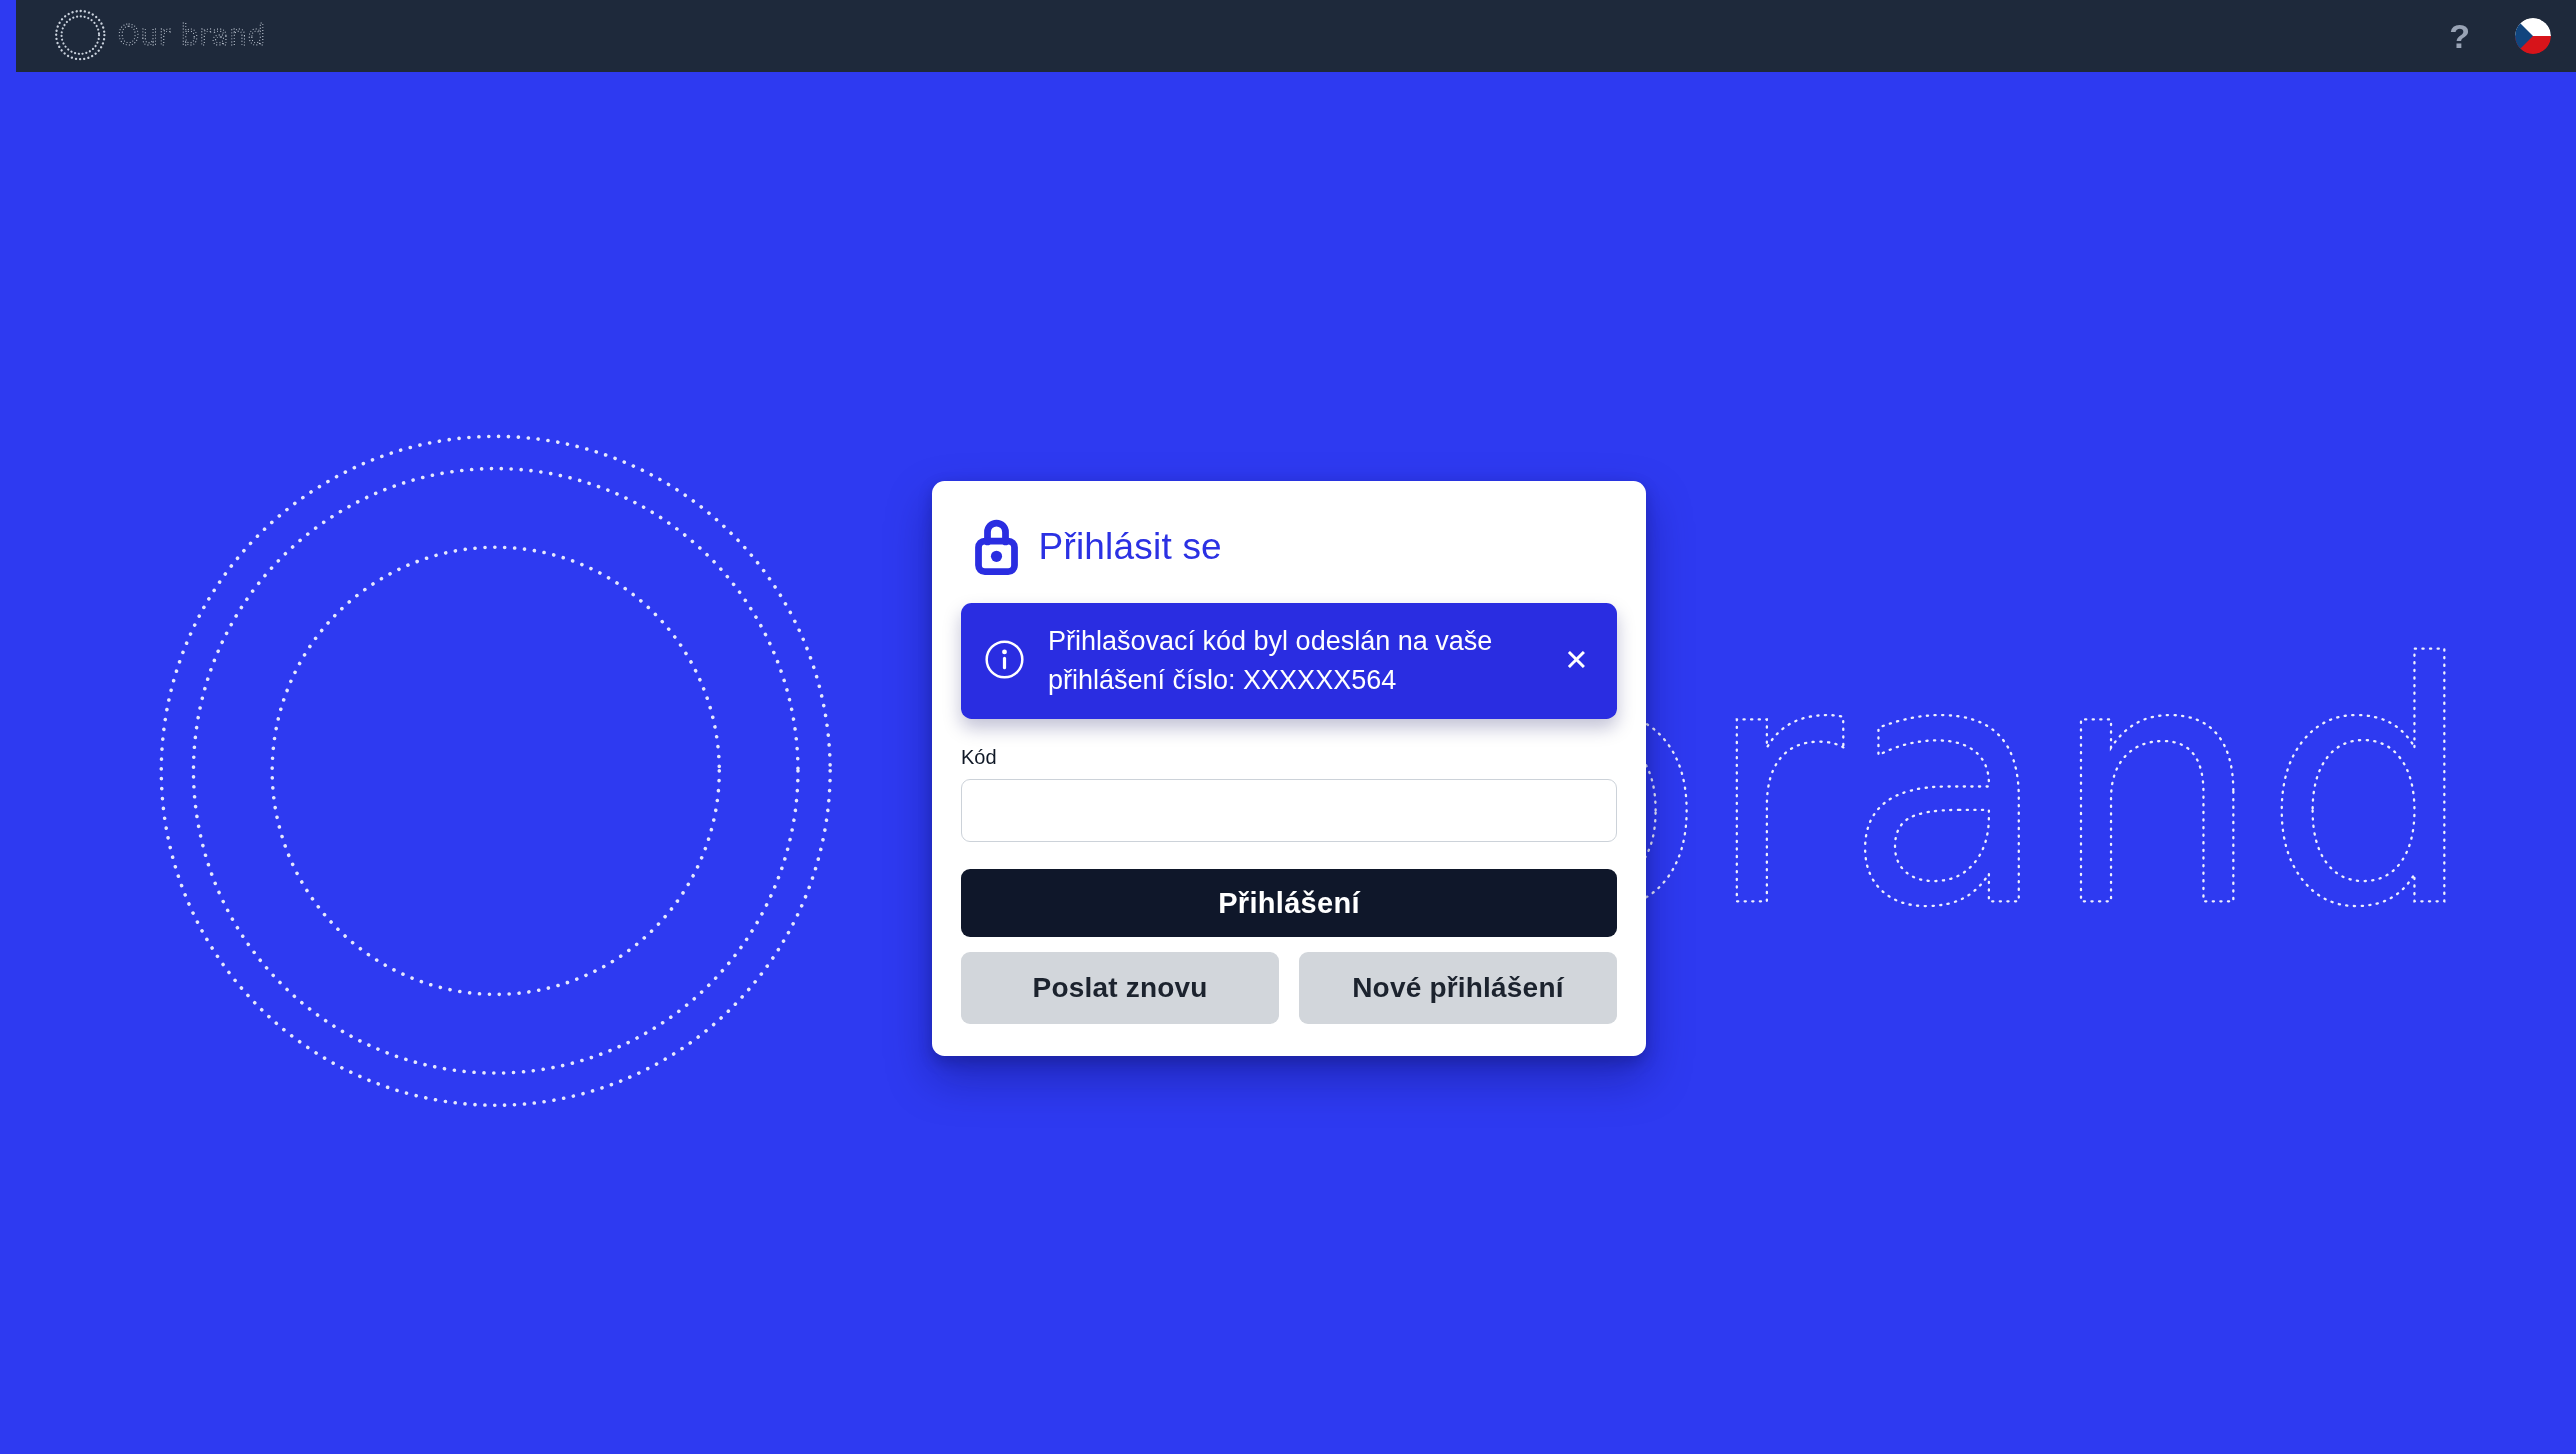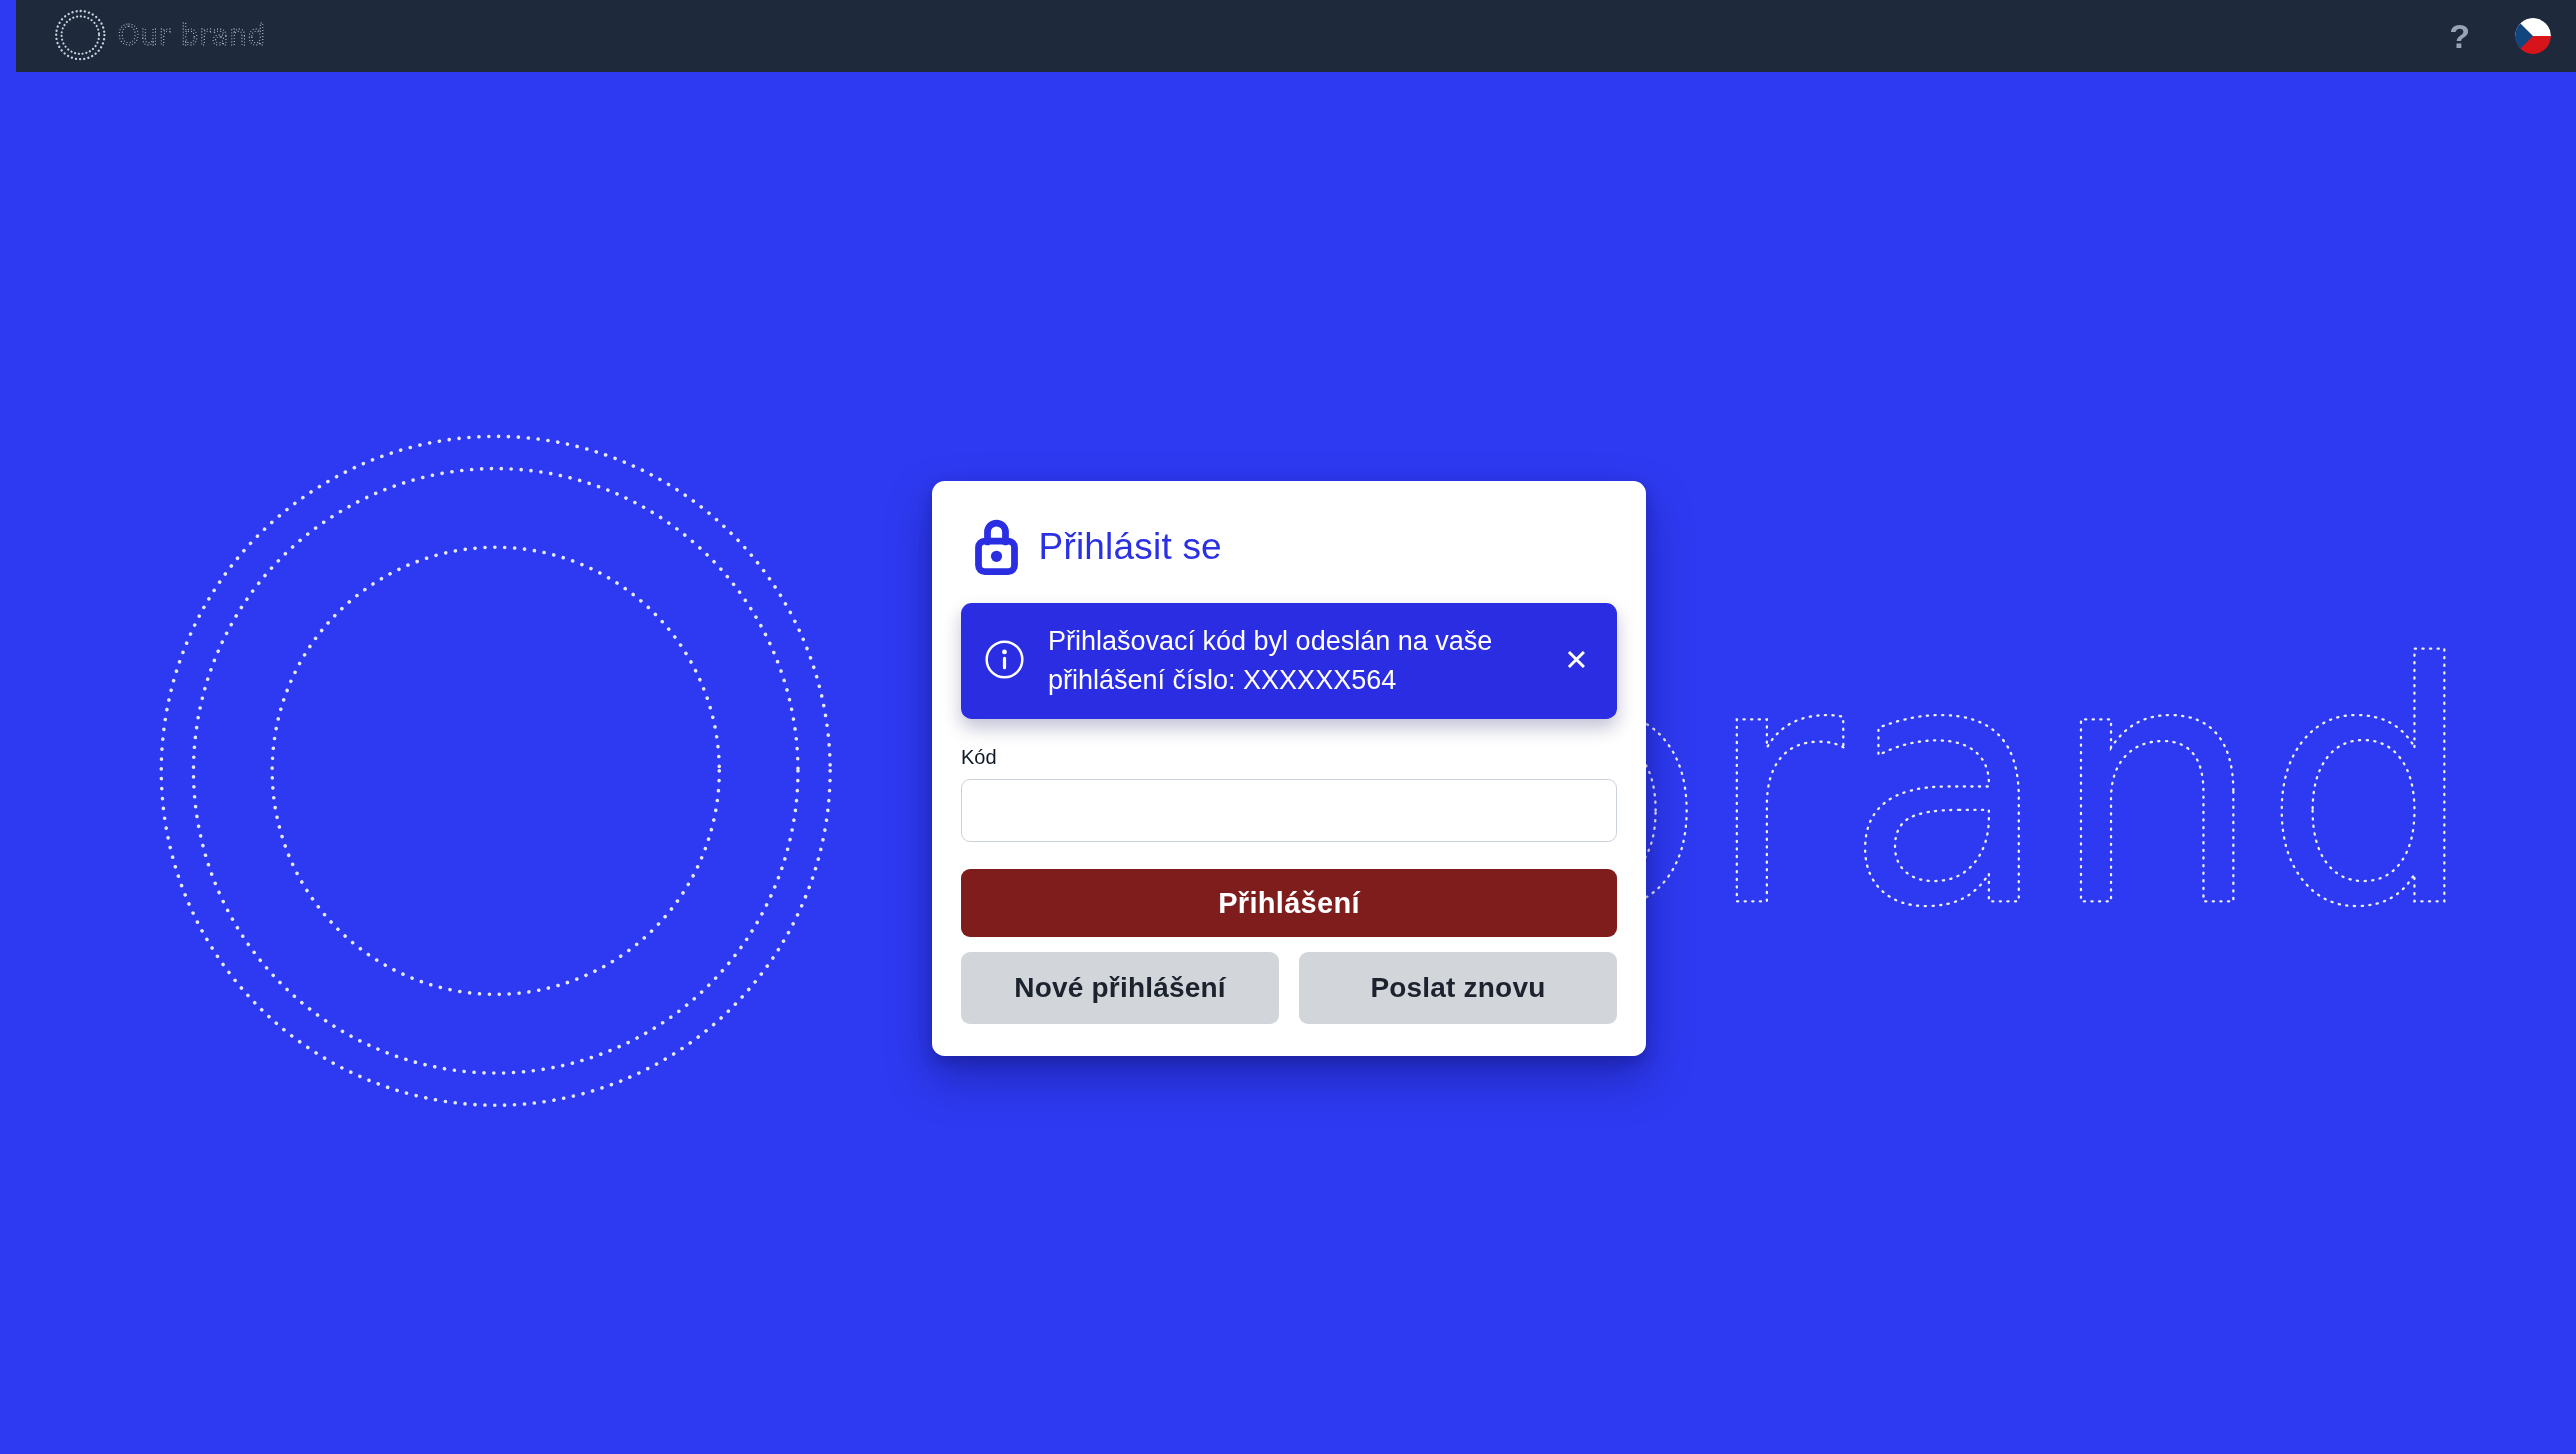--- a/index.html
+++ b/index.html
@@ -84,21 +84,21 @@
     color: #0f1826; background: #ffffff;
     outline: none;
   }
   .btn {
     display: block; box-sizing: border-box;
     border: none; border-radius: 9px; cursor: pointer;
     font-family: "Liberation Sans", sans-serif;
   }
   .btn-primary {
     width: 100%; height: 68px; margin-top: 27px;
-    background: #7f1d1d; color: #ffffff;
+    background: #0f172a; color: #ffffff;
     font-size: 29px; font-weight: 700; letter-spacing: 0.3px;
   }
   .btn-row { display: flex; gap: 19.7px; margin-top: 14.3px; }
   .btn-secondary {
     flex: 1; height: 72px;
     background: #d2d6db; color: #1c232e;
     font-size: 28px; font-weight: 700; letter-spacing: 0.2px;
   }
 </style>
 </head>
@@ -166,18 +166,18 @@
     <div class="alert-text">Přihlašovací kód byl odeslán na vaše přihlášení číslo: XXXXXX564</div>
     <button class="alert-close">✕</button>
   </div>
 
   <div class="field-label">Kód</div>
   <input class="code-input" type="text" value="" style="">
 
   <button class="btn btn-primary">Přihlášení</button>
 
   <div class="btn-row">
+    <button class="btn btn-secondary">Poslat znovu</button>
     <button class="btn btn-secondary">Nové přihlášení</button>
-    <button class="btn btn-secondary">Poslat znovu</button>
   </div>
 
 </section>
 
 
 </body></html>

